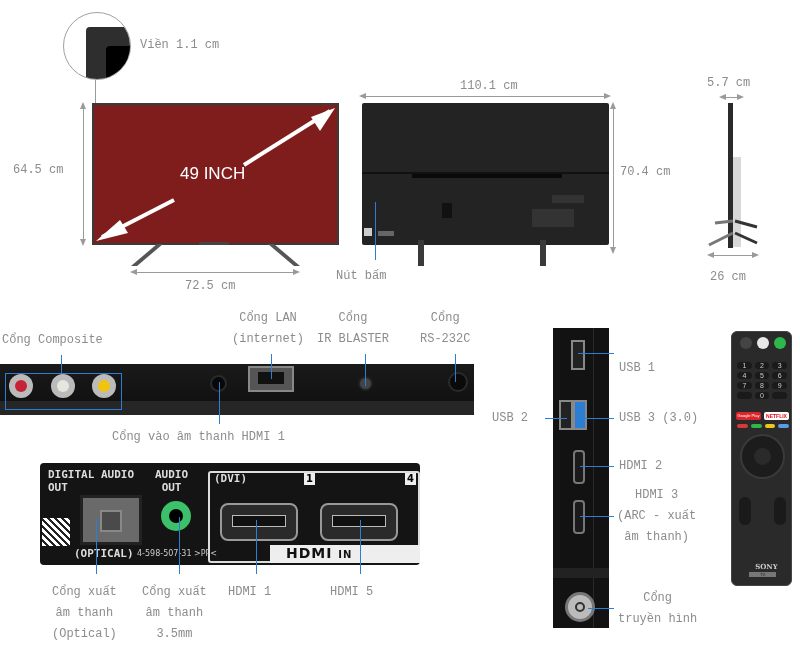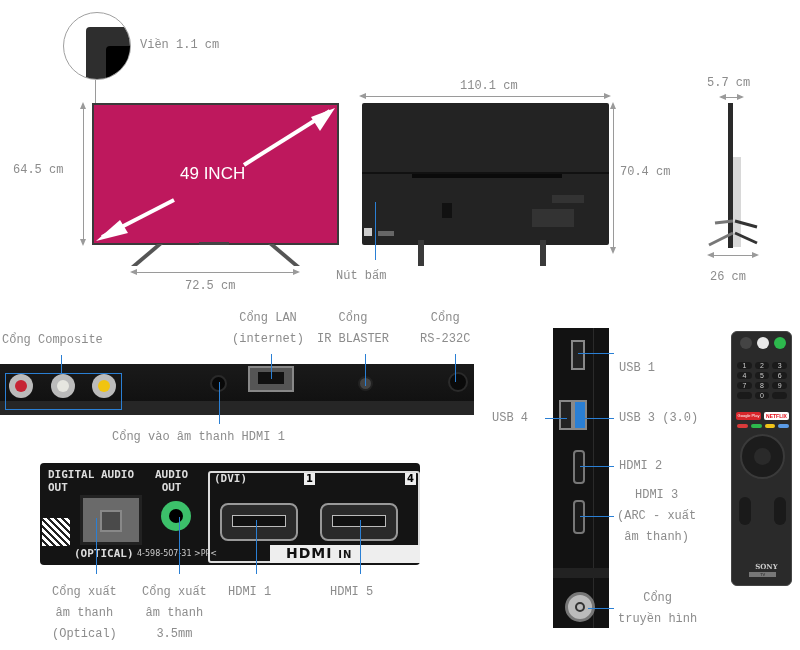--- a/index.html
+++ b/index.html
@@ -11,21 +11,21 @@
   .dim { position: absolute; background: #9a9a9a; }
   .arrowH { position: absolute; height: 1px; background: #9a9a9a; }
   .arrowH::before, .arrowH::after { content: ""; position: absolute; top: -3px; border: 3.5px solid transparent; }
   .arrowH::before { left: -2px; border-right: 7px solid #9a9a9a; border-left: 0; }
   .arrowH::after { right: -2px; border-left: 7px solid #9a9a9a; border-right: 0; }
   .arrowV { position: absolute; width: 1px; background: #9a9a9a; }
   .arrowV::before, .arrowV::after { content: ""; position: absolute; left: -3px; border: 3.5px solid transparent; }
   .arrowV::before { top: -2px; border-bottom: 7px solid #9a9a9a; border-top: 0; }
   .arrowV::after { bottom: -2px; border-top: 7px solid #9a9a9a; border-bottom: 0; }
   .lead { position: absolute; background: #2a7fd4; }
-  .tv-front { position: absolute; left: 92px; top: 103px; width: 247px; height: 142px; background: #be185d; border: 2px solid #3a3a3a; }
+  .tv-front { position: absolute; left: 92px; top: 103px; width: 247px; height: 142px; background: #7f1d1d; border: 2px solid #3a3a3a; }
   .tv-back { position: absolute; left: 362px; top: 103px; width: 247px; height: 142px; background: #232323; border-radius: 2px; }
   .panel { position: absolute; background: linear-gradient(#1a1a1a, #0e0e0e); }
   .jack { position: absolute; border-radius: 50%; }
 </style>
 </head>
 <body>
 
 <div class="abs" style="left:63px;top:12px;width:68px;height:68px;border-radius:50%;border:1px solid #a0a0a0;overflow:hidden;background:#fff;">
   <div style="position:absolute;left:22px;top:14px;width:60px;height:60px;background:#2e2e2e;border-radius:4px 0 0 0;"></div>
   <div style="position:absolute;left:42px;top:33px;width:40px;height:40px;background:#000;border-radius:4px 0 0 0;"></div>
@@ -185,21 +185,21 @@
       <div style="margin:7px;width:10px;height:10px;border-radius:50%;border:2px solid #333;"></div>
     </div>
 </div>
 <div class="lead" style="left:578px;top:353px;width:36px;height:1px;"></div>
 <div class="lead" style="left:545px;top:418px;width:22px;height:1px;"></div>
 <div class="lead" style="left:580px;top:418px;width:34px;height:1px;"></div>
 <div class="lead" style="left:580px;top:466px;width:34px;height:1px;"></div>
 <div class="lead" style="left:580px;top:516px;width:34px;height:1px;"></div>
 <div class="lead" style="left:588px;top:608px;width:26px;height:1px;"></div>
 <div class="lbl" style="left:619px;top:343px;margin-top:15px;">USB 1</div>
-<div class="lbl" style="left:492px;top:408px;">USB 4</div>
+<div class="lbl" style="left:492px;top:408px;">USB 2</div>
 <div class="lbl" style="left:619px;top:408px;">USB 3 (3.0)</div>
 <div class="lbl" style="left:619px;top:456px;">HDMI 2</div>
 <div class="lbl c" style="left:617px;top:485px;">
   <div>HDMI 3</div>
   <div>(ARC - xuất</div>
   <div>âm thanh)</div>
 </div>
 <div class="lbl c" style="left:618px;top:588px;">
   <div>Cổng</div>
   <div>truyền hình</div>

